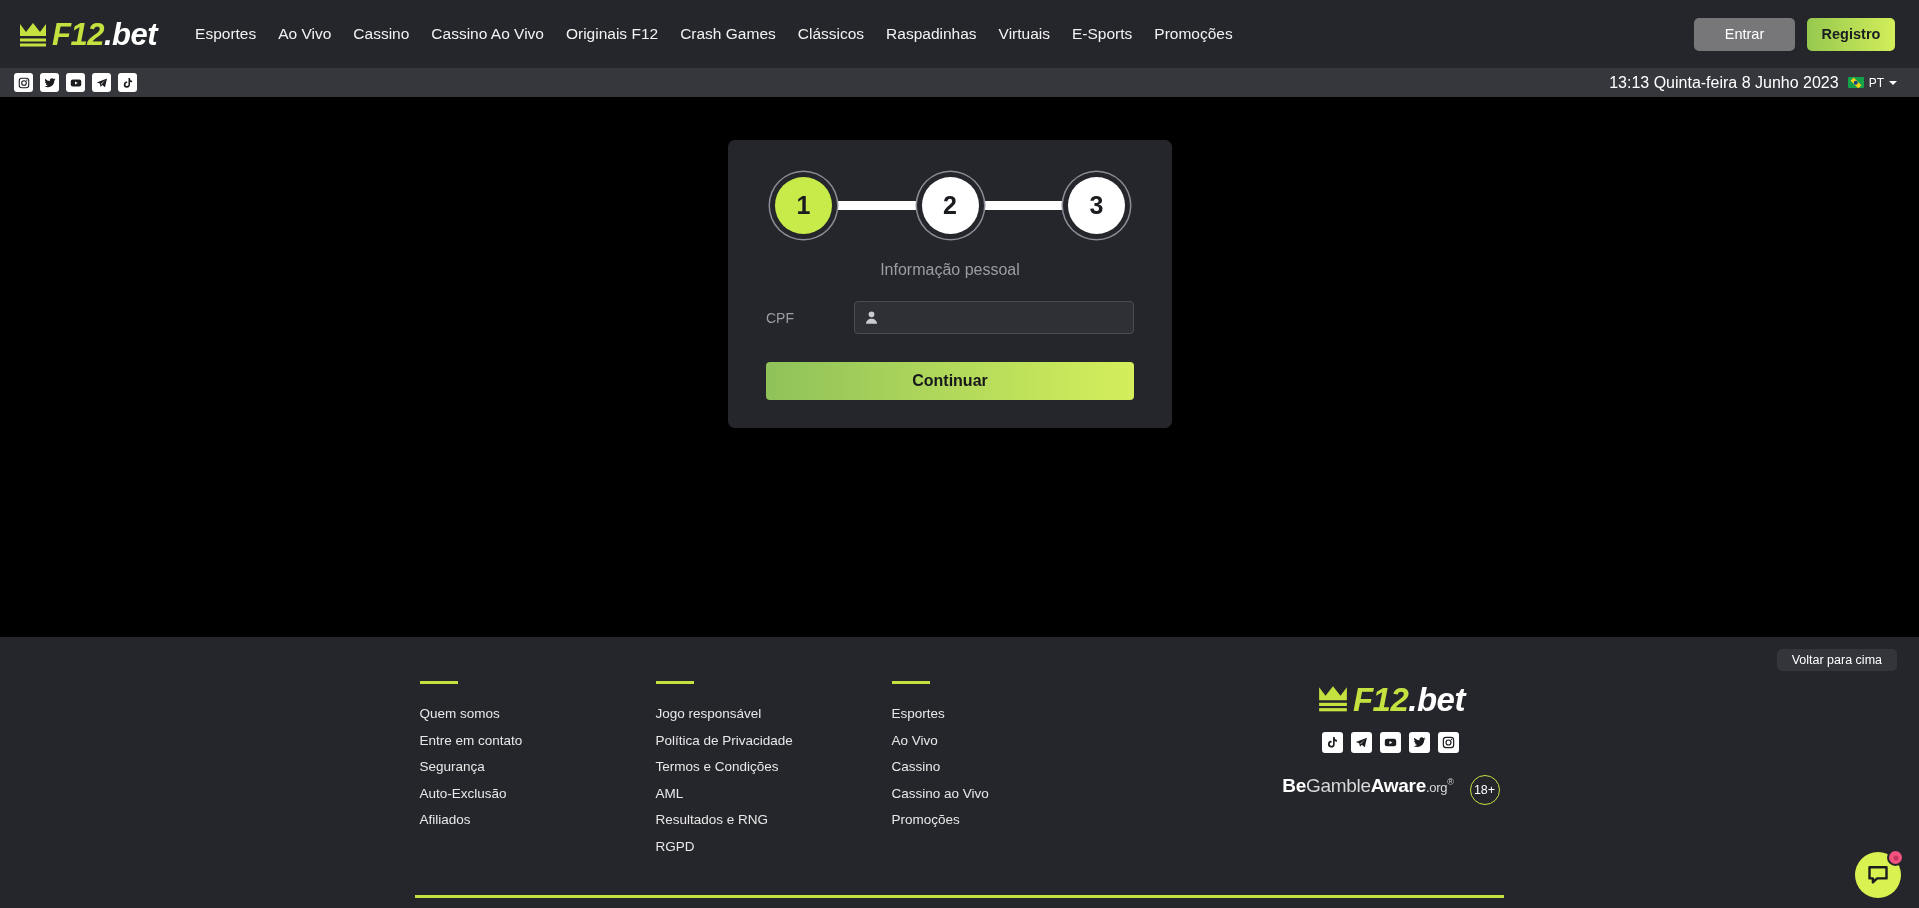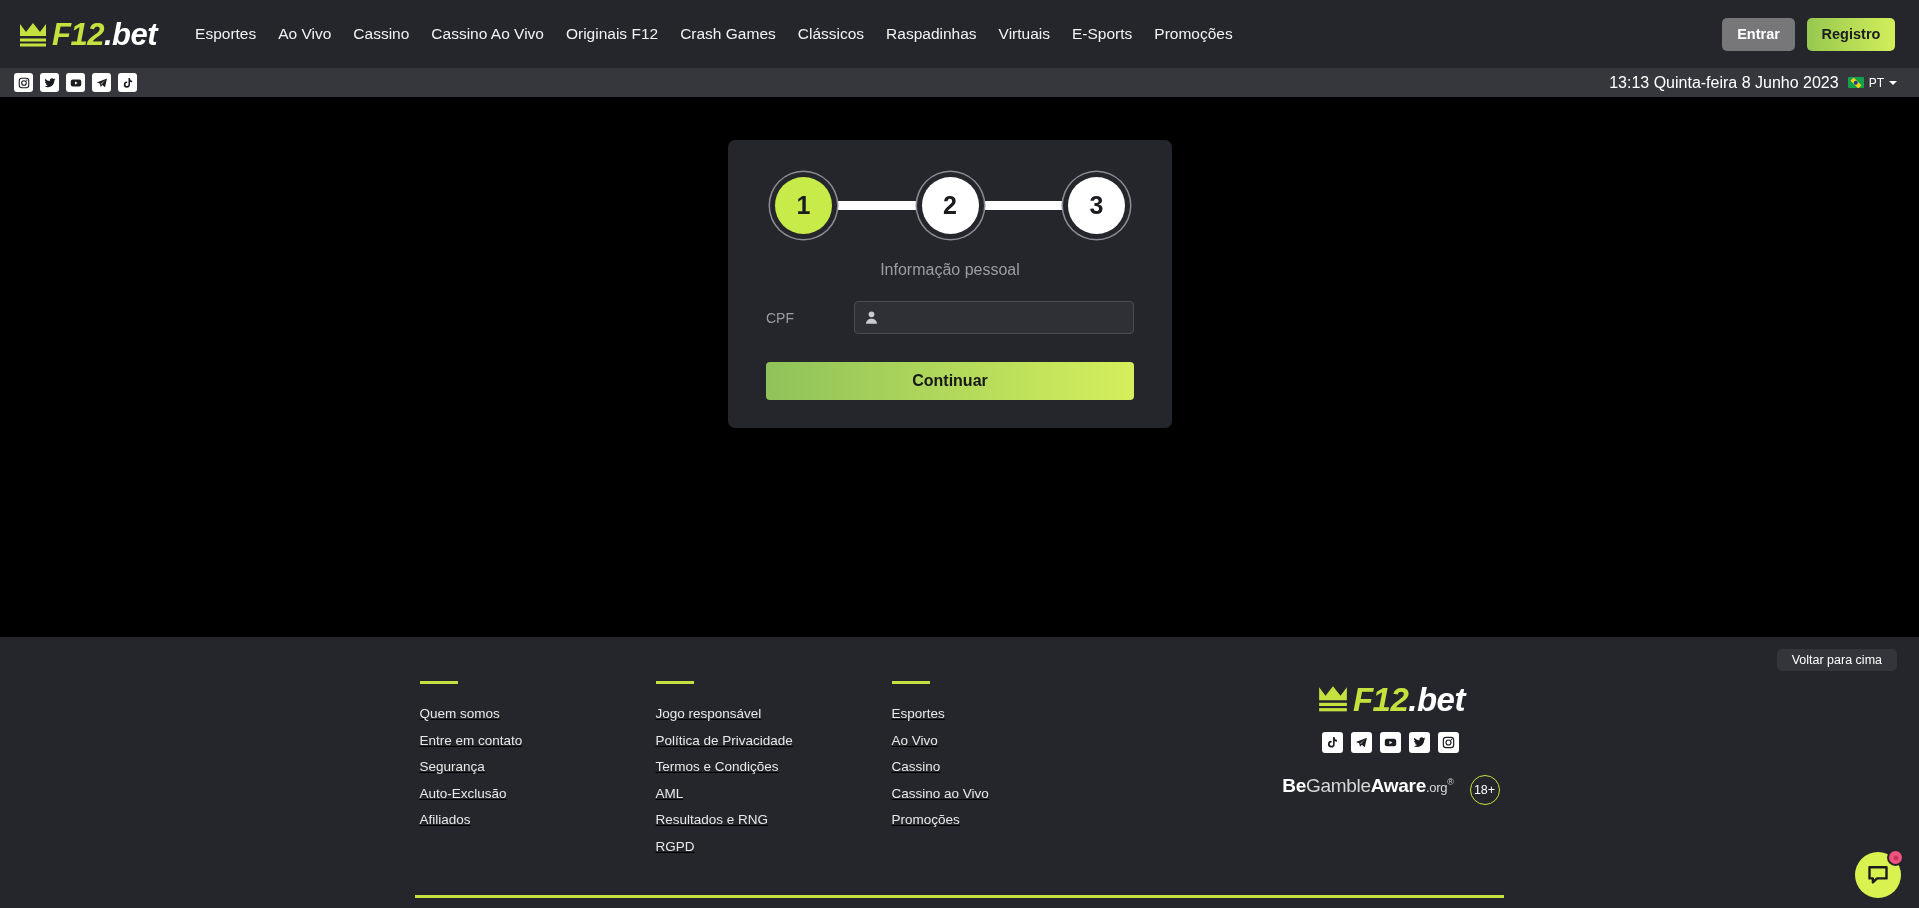--- a/index.html
+++ b/index.html
@@ -53,27 +53,27 @@
     cursor: pointer;
   }
 
   .header-actions {
     display: flex;
     align-items: center;
     gap: 12px;
     flex: none;
   }
   .btn-entrar {
-    width: 73px;
+    width: 101px;
     height: 33px;
     border-radius: 5px;
     background: #77777a;
     color: #ffffff;
     font-size: 14.5px;
-    font-weight: bold;
+    font-weight: normal;
     border: none;
     cursor: pointer;
     font-family: "Liberation Sans", sans-serif;
   }
   .btn-registro {
     width: 88px;
     height: 33px;
     border-radius: 5px;
     background: linear-gradient(90deg, #96c84f 0%, #d2ee5a 100%);
     color: #1b1c20;
@@ -250,21 +250,21 @@
     position: relative;
     padding-top: 44px;
   }
 
   .footer-inner {
     width: 1080px;
     margin: 0 auto;
     display: flex;
     position: relative;
   }
-  .footer-col { width: 236px; text-decoration: underline; }
+  .footer-col { width: 236px; }
   .footer-dash {
     width: 38px; height: 3px;
     background: #c3e23f;
     margin-bottom: 22px;
   }
   .footer-link {
     display: block;
     color: #e8e8e8;
     font-size: 13.5px;
     margin-bottom: 11.5px;

